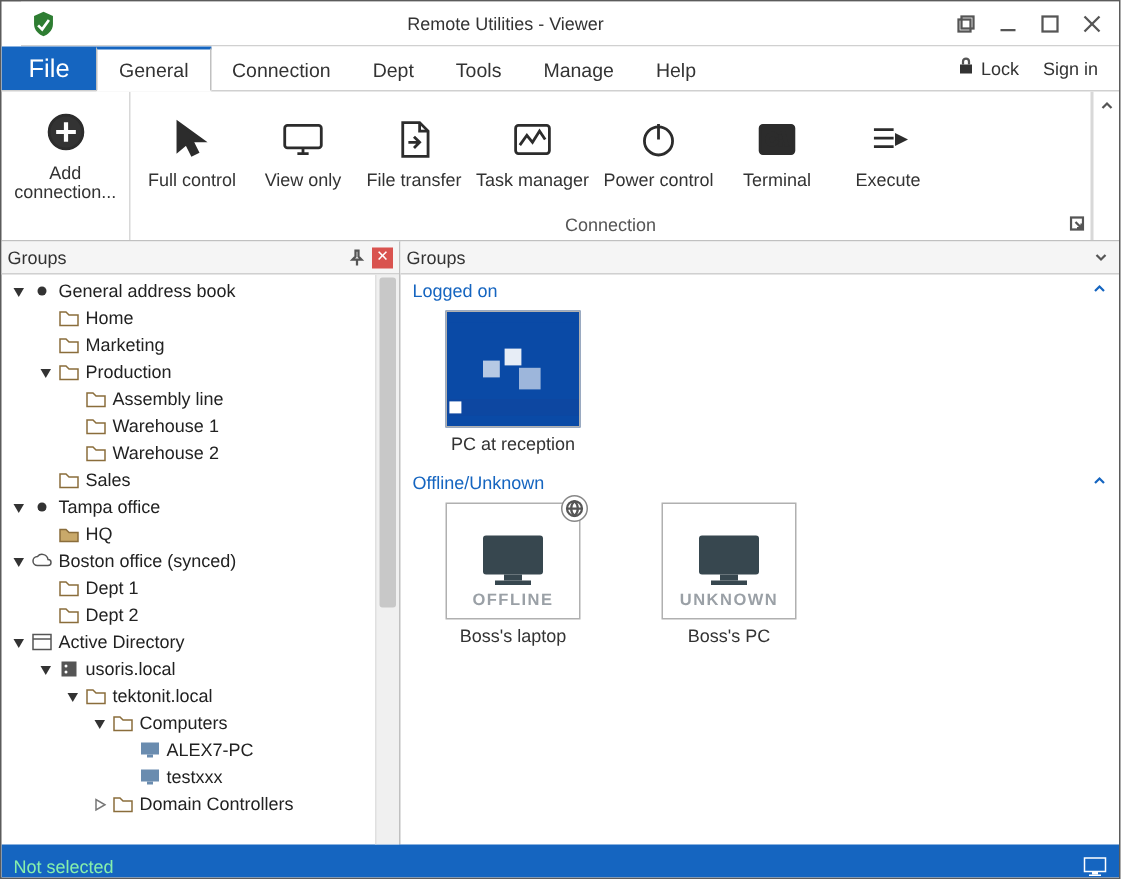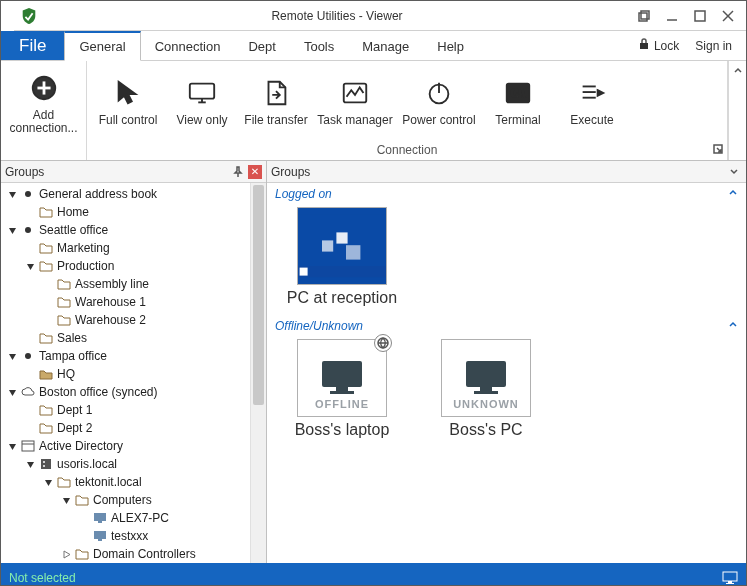--- a/index.html
+++ b/index.html
@@ -50,28 +50,28 @@
 .node { display: flex; align-items: center; height: 18px; white-space: nowrap; }
 .node .indent { display: inline-block; }
 .node .tog { width: 11px; height: 11px; margin-right: 2px; display: inline-flex; align-items: center; justify-content: center; }
 .node .tog svg { width: 9px; height: 9px; }
 .node .ico { width: 16px; height: 14px; margin-right: 3px; display: inline-flex; align-items: center; justify-content: center; }
 .node .lbl { font-size: 12px; color: #222; }
 
 
 .right-pane { flex: 1; display: flex; flex-direction: column; min-height: 0; }
 .right-pane .pane-header { background: #f5f5f5; }
-.section-hdr { color: #1565c0; font-size: 12px; padding: 4px 8px 2px; display: flex; align-items: center; font-style: italic; }
+.section-hdr { color: #1565c0; font-size: 12px; padding: 4px 8px 2px; display: flex; align-items: center; }
 .section-hdr .sh-txt { flex: 1; }
 .section-hdr .sh-tog svg { width: 10px; height: 10px; }
 .cards { display: flex; gap: 14px; padding: 4px 10px 8px; }
 .card { width: 130px; display: flex; flex-direction: column; align-items: center; gap: 4px; }
 .card .thumb { width: 90px; height: 78px; border: 1px solid #b0b0b0; background: #0a4aa6; position: relative; display: flex; align-items: center; justify-content: center; }
 .card .thumb.offline { background: #fff; }
-.card .cap { font-size: 16px; color: #333; text-align: center; }
+.card .cap { font-size: 12px; color: #333; text-align: center; }
 .monitor-ico svg { width: 48px; height: 40px; }
 .badge { position: absolute; top: -6px; right: -6px; width: 18px; height: 18px; border-radius: 50%; background: #fff; border: 1px solid #888; display: flex; align-items: center; justify-content: center; }
 .status-txt { position: absolute; bottom: 6px; left: 0; right: 0; text-align: center; color: #9aa0a6; font-size: 11px; letter-spacing: 1px; font-weight: 600; }
 
 
 .statusbar { height: 22px; background: #1565c0; color: #86efac; display: flex; align-items: flex-end; padding: 0 8px; font-size: 12px; gap: 20px; }
 .statusbar .st-txt { flex: 1; }
 .statusbar .st-ico { width: 16px; height: 14px; }
 
 
@@ -265,34 +265,20 @@
             <span class="indent" style="width:24px"></span>
             <span class="tog"></span>
             <span class="ico">
               <svg width="14" height="12" viewBox="0 0 14 12">
                 <path d="M1 2 H5 L7 4 H13 V11 H1 Z" fill="none" stroke="#8a6d3b" stroke-width="1"></path>
               </svg>
             </span>
             <span class="lbl">Home</span>
           </div>
           <div class="node">
-            <span class="indent" style="width:6px"></span>
-            <span class="tog">
-              <svg viewBox="0 0 9 9">
-                <path d="M1 2 L8 2 L4.5 8 Z" fill="#333"></path>
-              </svg>
-            </span>
-            <span class="ico">
-              <svg width="10" height="10">
-                <circle cx="5" cy="5" r="3" fill="#333"></circle>
-              </svg>
-            </span>
-            <span class="lbl">Seattle office</span>
-          </div>
-          <div class="node">
             <span class="indent" style="width:24px"></span>
             <span class="tog"></span>
             <span class="ico">
               <svg width="14" height="12" viewBox="0 0 14 12">
                 <path d="M1 2 H5 L7 4 H13 V11 H1 Z" fill="none" stroke="#8a6d3b" stroke-width="1"></path>
               </svg>
             </span>
             <span class="lbl">Marketing</span>
           </div>
           <div class="node">

